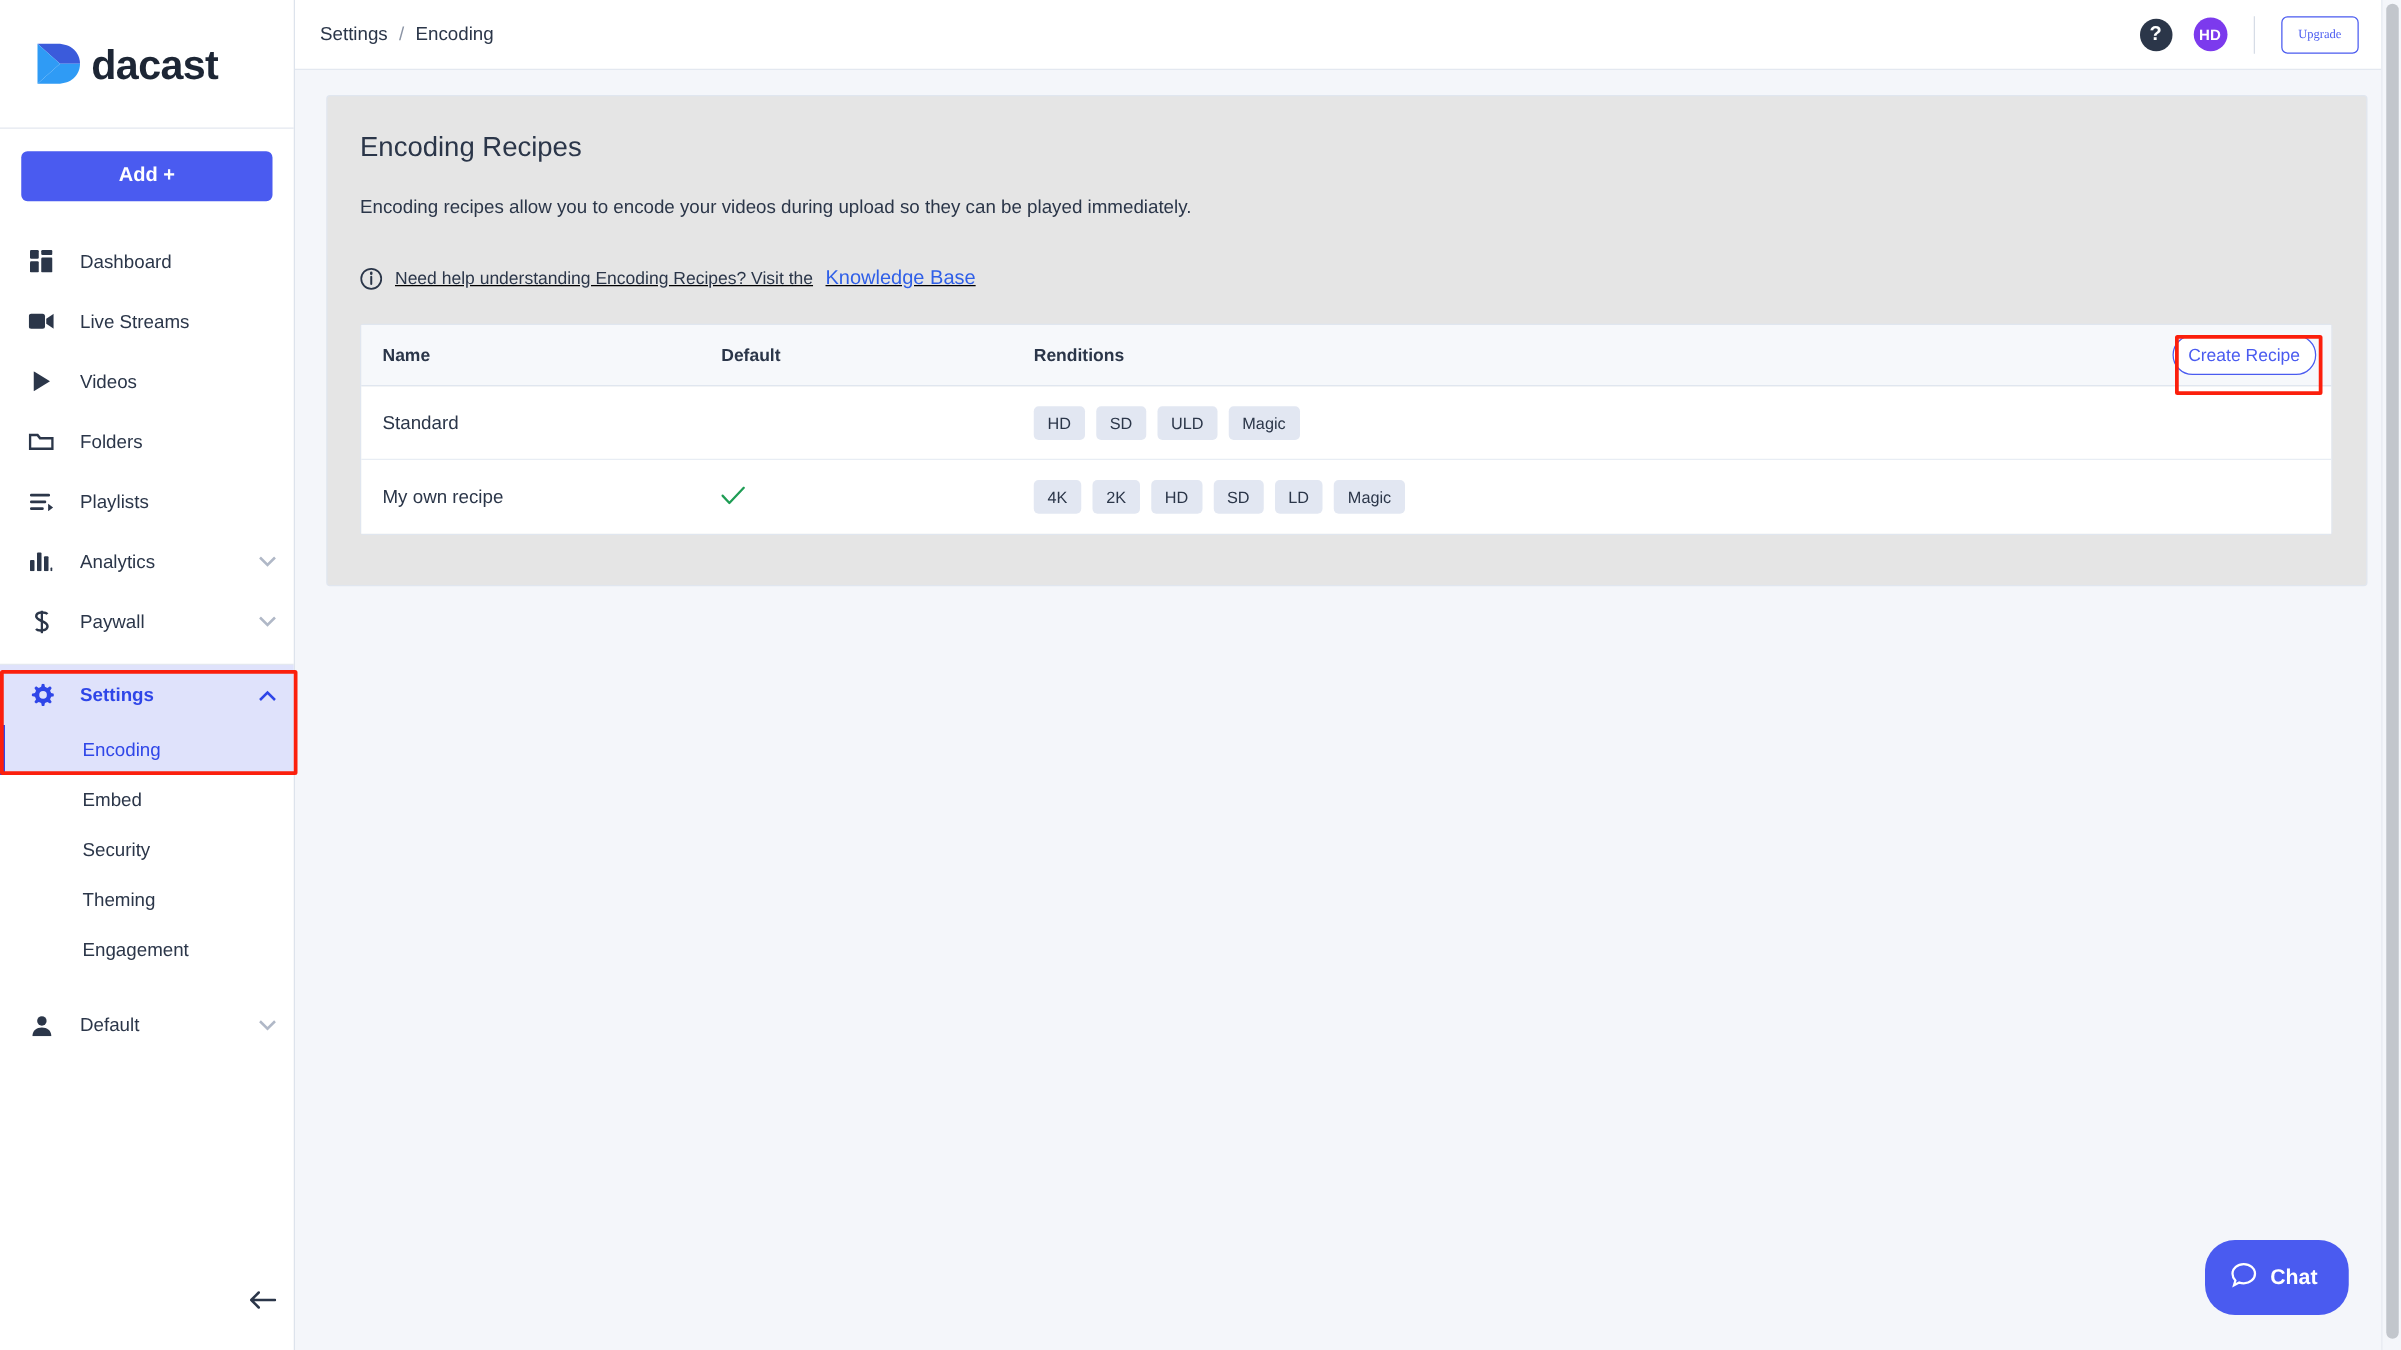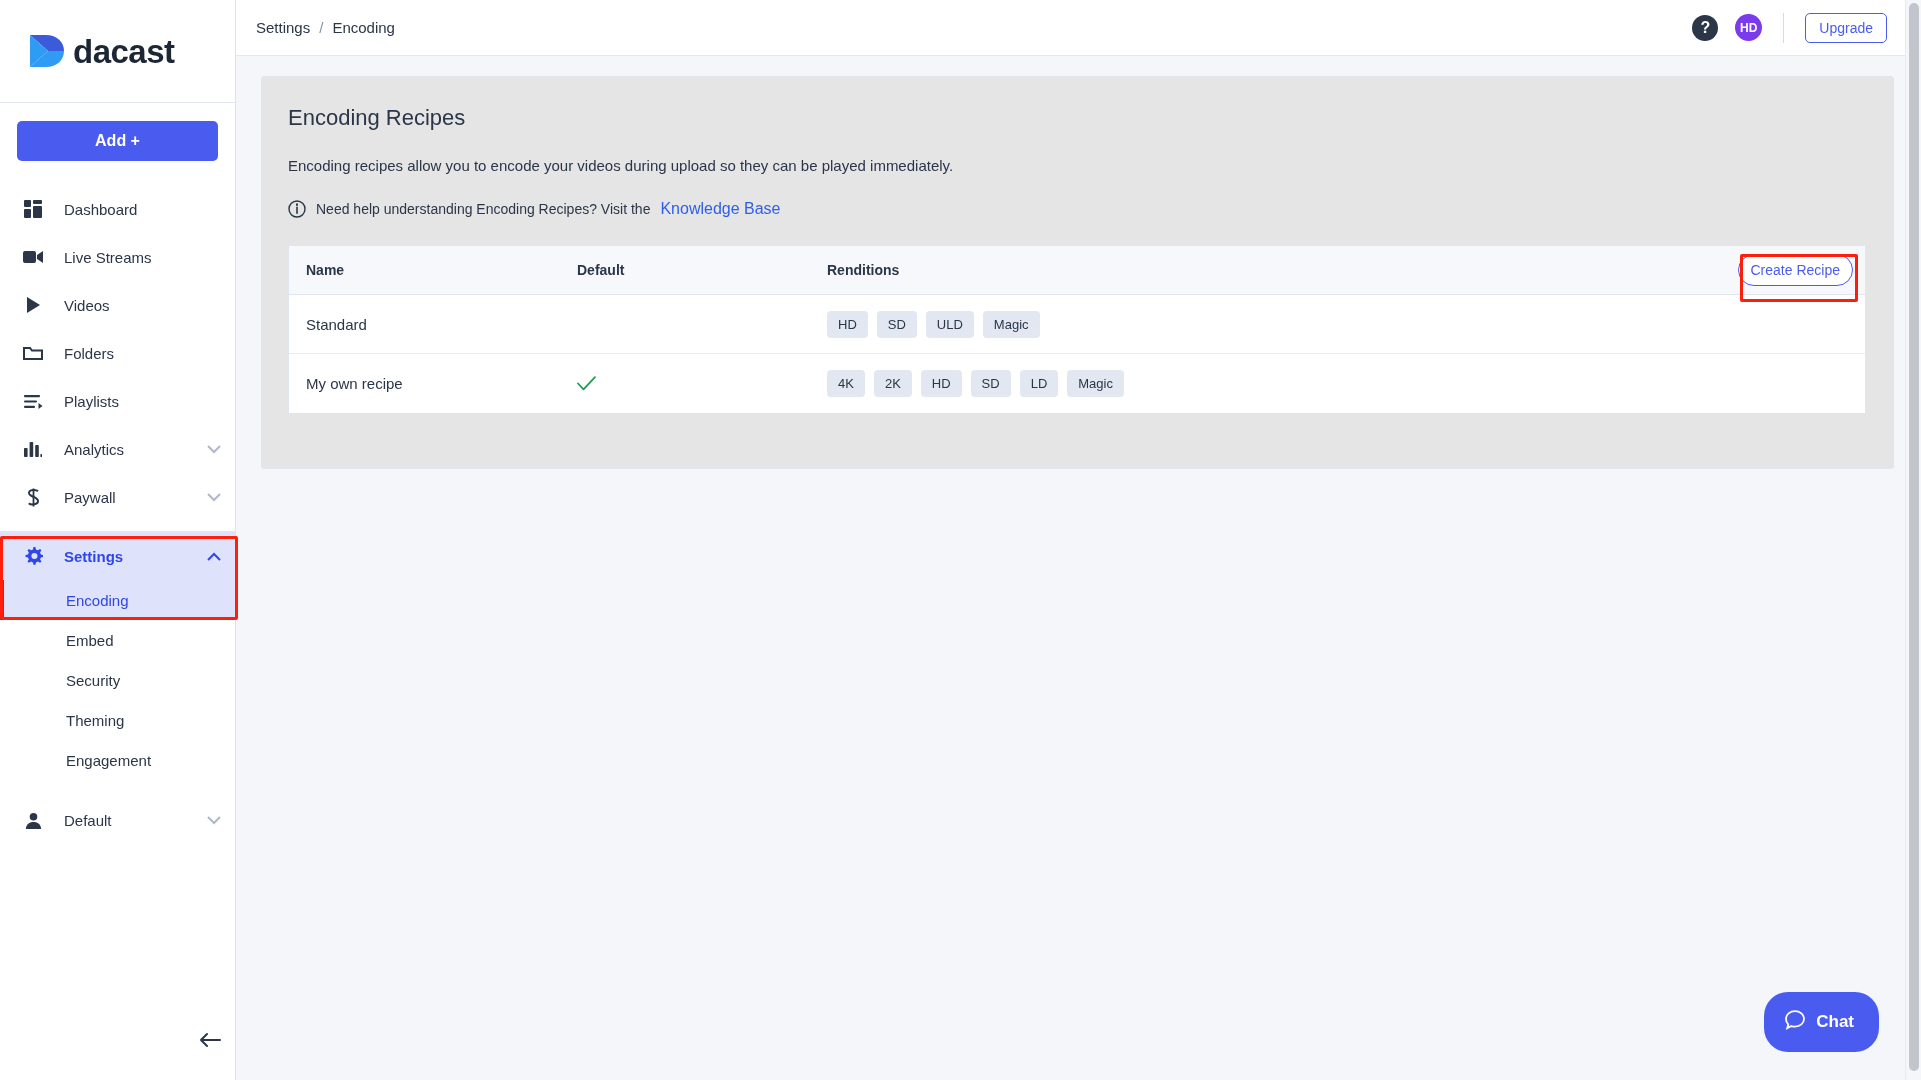--- a/index.html
+++ b/index.html
@@ -119,37 +119,37 @@
     width: 27px; height: 27px; border-radius: 50%;
     background: #7c3aed; color: #fff;
     display: flex; align-items: center; justify-content: center;
     font-size: 12px; font-weight: 700; cursor: pointer; letter-spacing: 0.2px;
   }
   .vdiv { width: 1px; height: 30px; background: #d6dce6; margin: 0 4px; }
   .upgrade-btn {
     height: 30px; padding: 0 13px;
     border: 1px solid #4a5bf0; border-radius: 5px;
     background: #fff; color: #4a5bf0;
-    font-size: 14px; cursor: pointer;
-    font-family: Liberation Sans, sans-serif;
+    font-size: 10px; cursor: pointer;
+    font-family: Liberation Serif, serif;
     display: flex; align-items: center;
   }
 
   .content { flex: 1 1 auto; padding: 20px 28px 0 25px; overflow: hidden; }
   .card {
     background: #e5e5e5;
     border: 1px solid #e0e6ef;
     border-radius: 3px;
     width: 1633px; height: 393px;
     padding: 28px 26px 0 26px;
     position: relative;
   }
   .card-title { font-size: 22px; color: #2b3649; font-weight: 400; }
   .card-desc { font-size: 15px; color: #2b3649; margin-top: 26px; }
-  .help-row { display: flex; align-items: center; gap: 10px; margin-top: 26px; }
+  .help-row { display: flex; gap: 10px; margin-top: 40px; text-decoration: underline; }
   .info-icon { width: 18px; height: 18px; flex: 0 0 18px; color: #2b3649; }
   .help-text { font-size: 14px; color: #2b3649; }
   .kb-link { color: #2f5fe8; cursor: pointer; }
 
   .table {
     margin-top: 27px;
     border: 1px solid #e0e6ef;
     border-radius: 3px;
     width: 1578px;
   }

